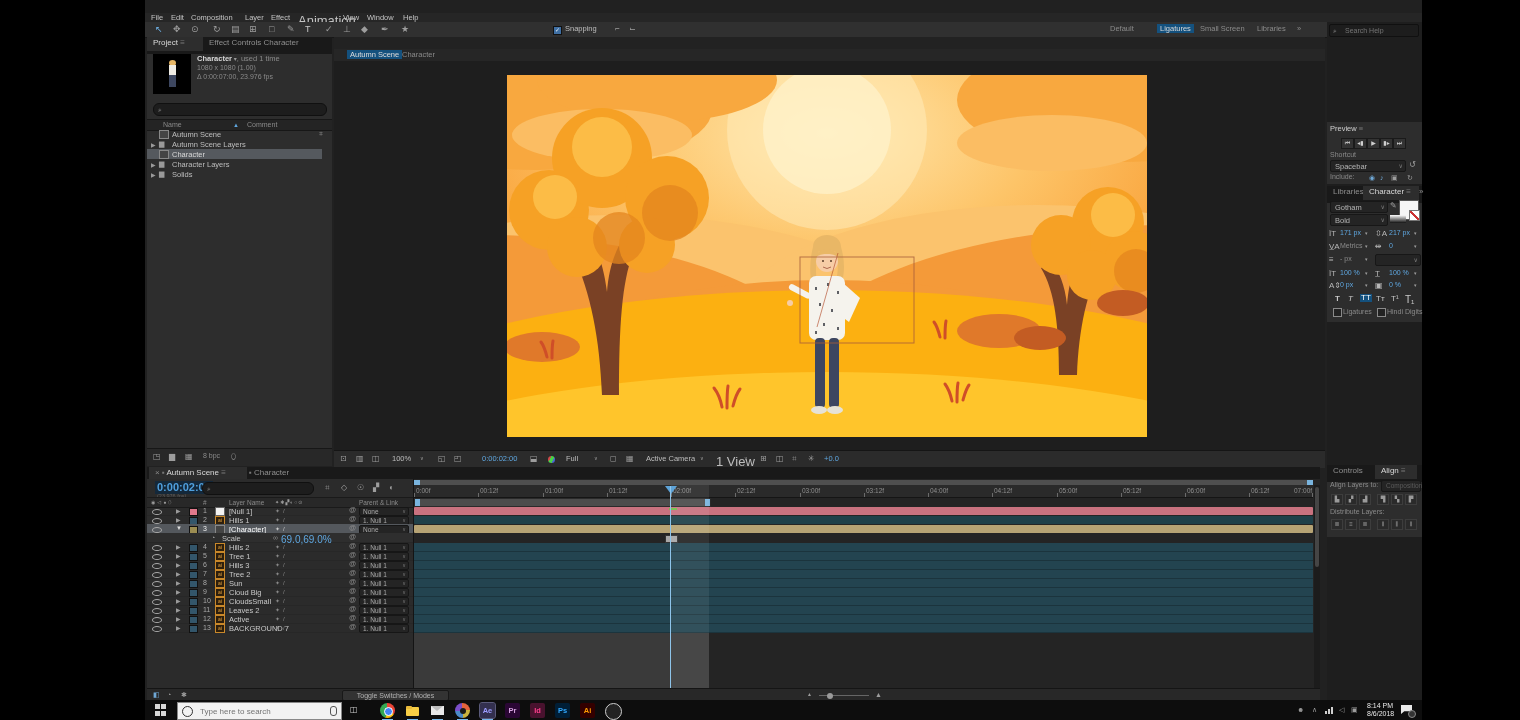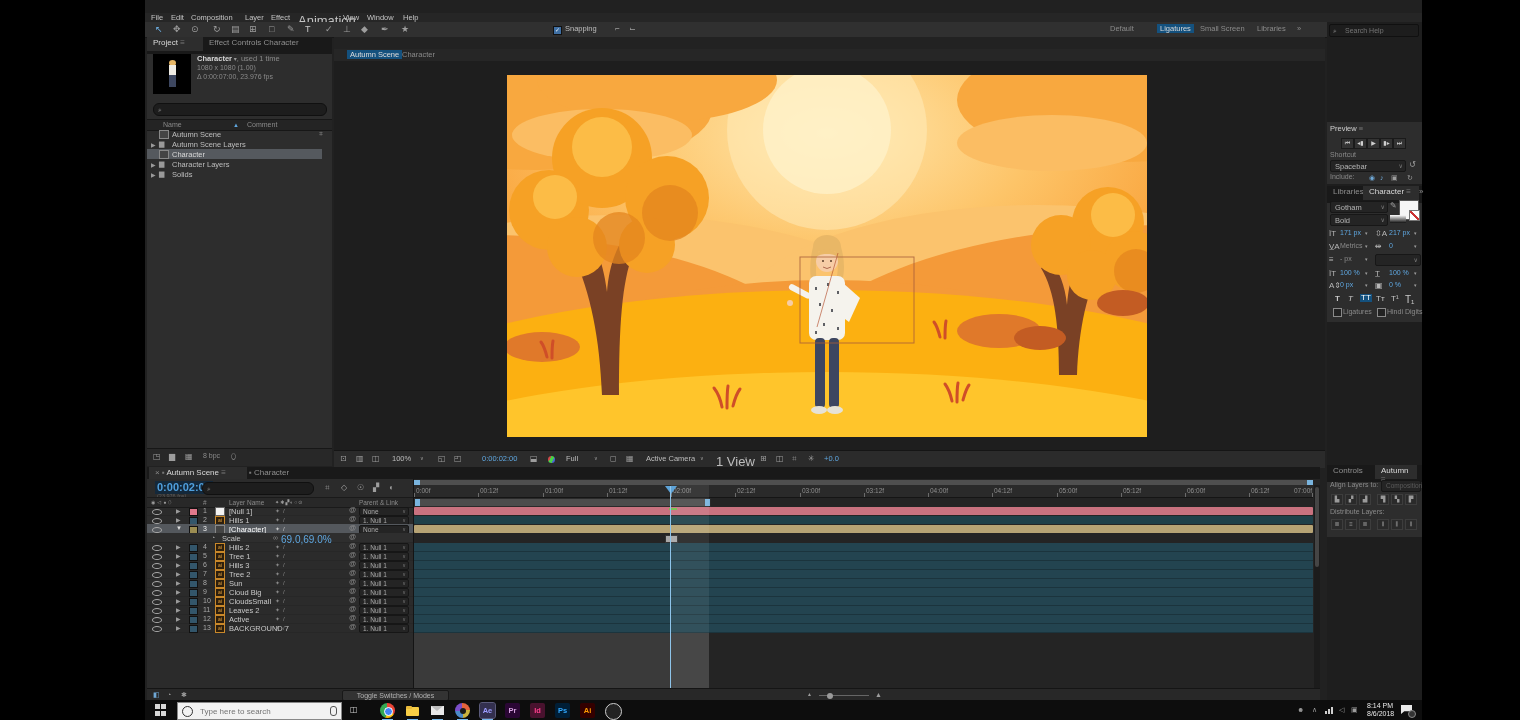--- a/index.html
+++ b/index.html
@@ -375,21 +375,21 @@
       <span class="ic" style="left:78px;top:109px;font-size:10px;color:#c9c9c9">T₁</span>
       <span class="chk" style="left:6px;top:122px"></span>
       <span class="t d" style="left:16px;top:122px;font-size:7px">Ligatures</span>
       <span class="chk" style="left:50px;top:122px"></span>
       <span class="t d" style="left:60px;top:122px;font-size:7px">Hindi Digits</span>
     </div>
 
     <div class="panel" style="left:0;top:443px;width:95px;height:72px">
       <div class="tabbar">
         <span class="tab" style="left:0;width:42px;background:transparent">Controls</span>
-        <span class="tab on" style="left:48px;width:30px"><span>Autumn</span> <span style="color:#777">≡</span></span>
+        <span class="tab on" style="left:48px;width:30px"><span>Align</span> <span style="color:#777">≡</span></span>
       </div>
       <span class="t d" style="left:3px;top:16px;font-size:7px">Align Layers to:</span>
       <div class="ddb" style="left:54px;top:15px;width:38px;height:10px;color:#5c5c5c">
             <span class="v" style="color:#5c5c5c;font-size:6.5px">Composition</span>
           </div>
       <span class="alnbtn" style="left:4px;top:29px">▙</span>
       <span class="alnbtn" style="left:18px;top:29px">▞</span>
       <span class="alnbtn" style="left:32px;top:29px">▟</span>
       <span class="alnbtn" style="left:50px;top:29px">▜</span>
       <span class="alnbtn" style="left:64px;top:29px">▚</span>

